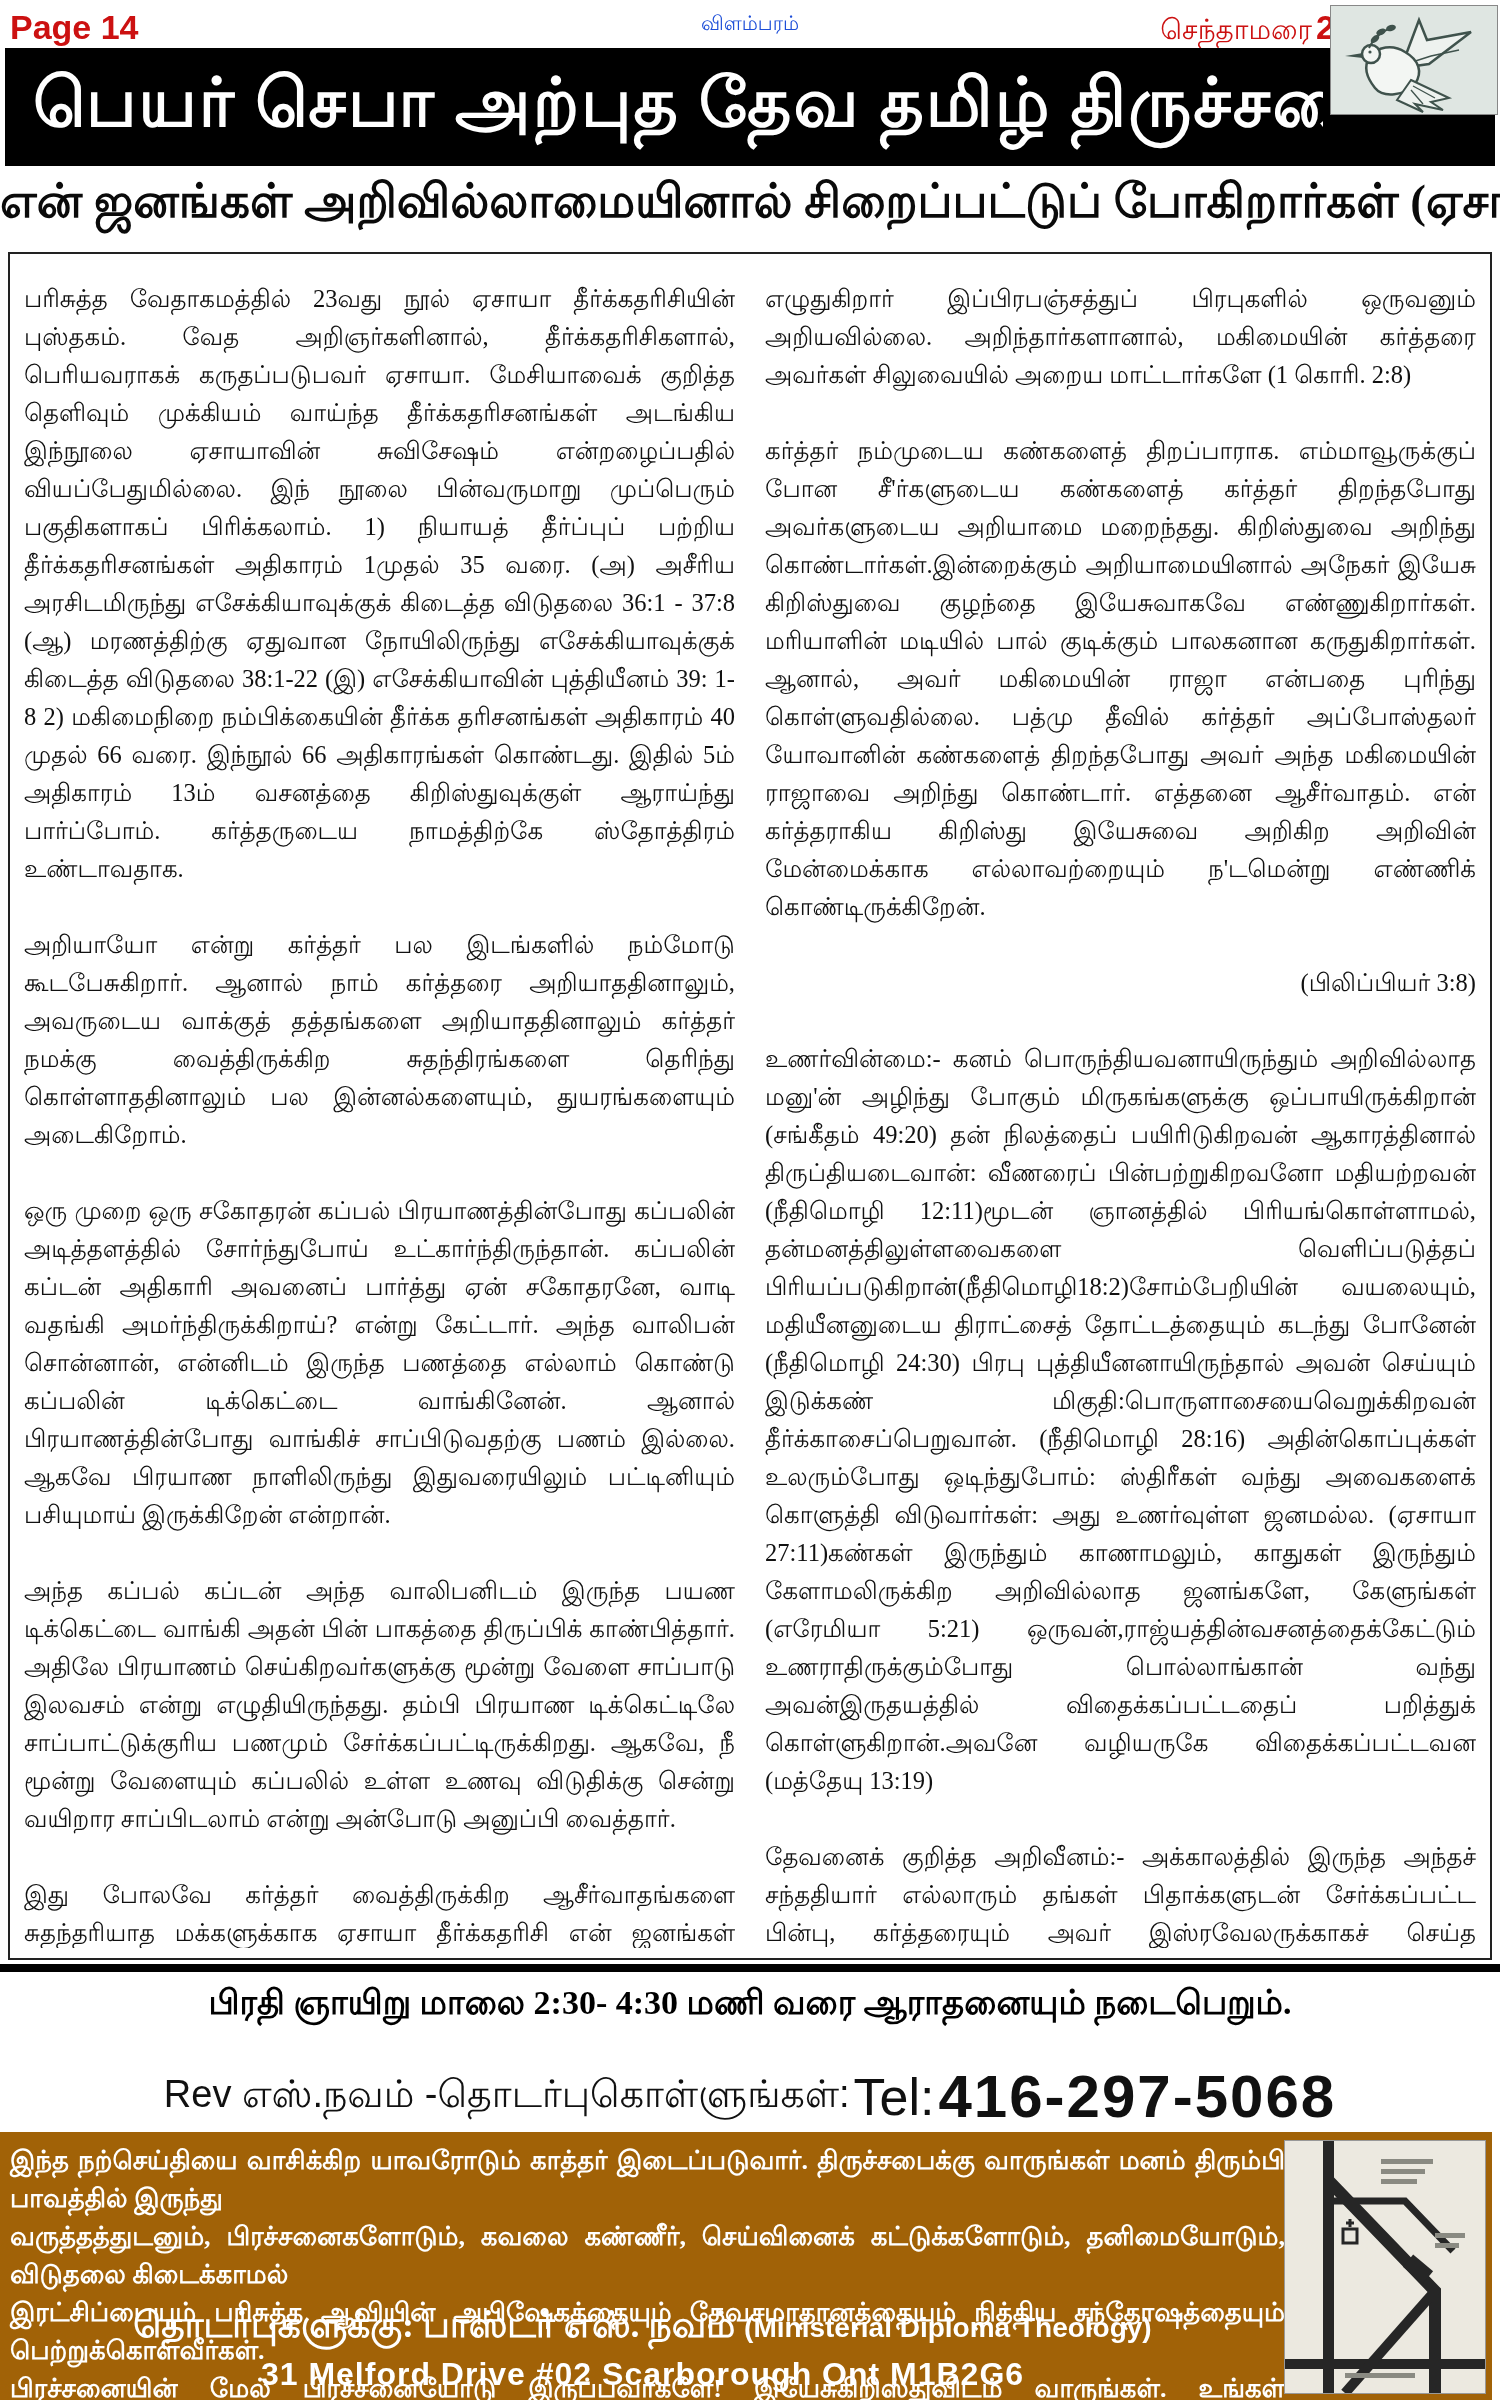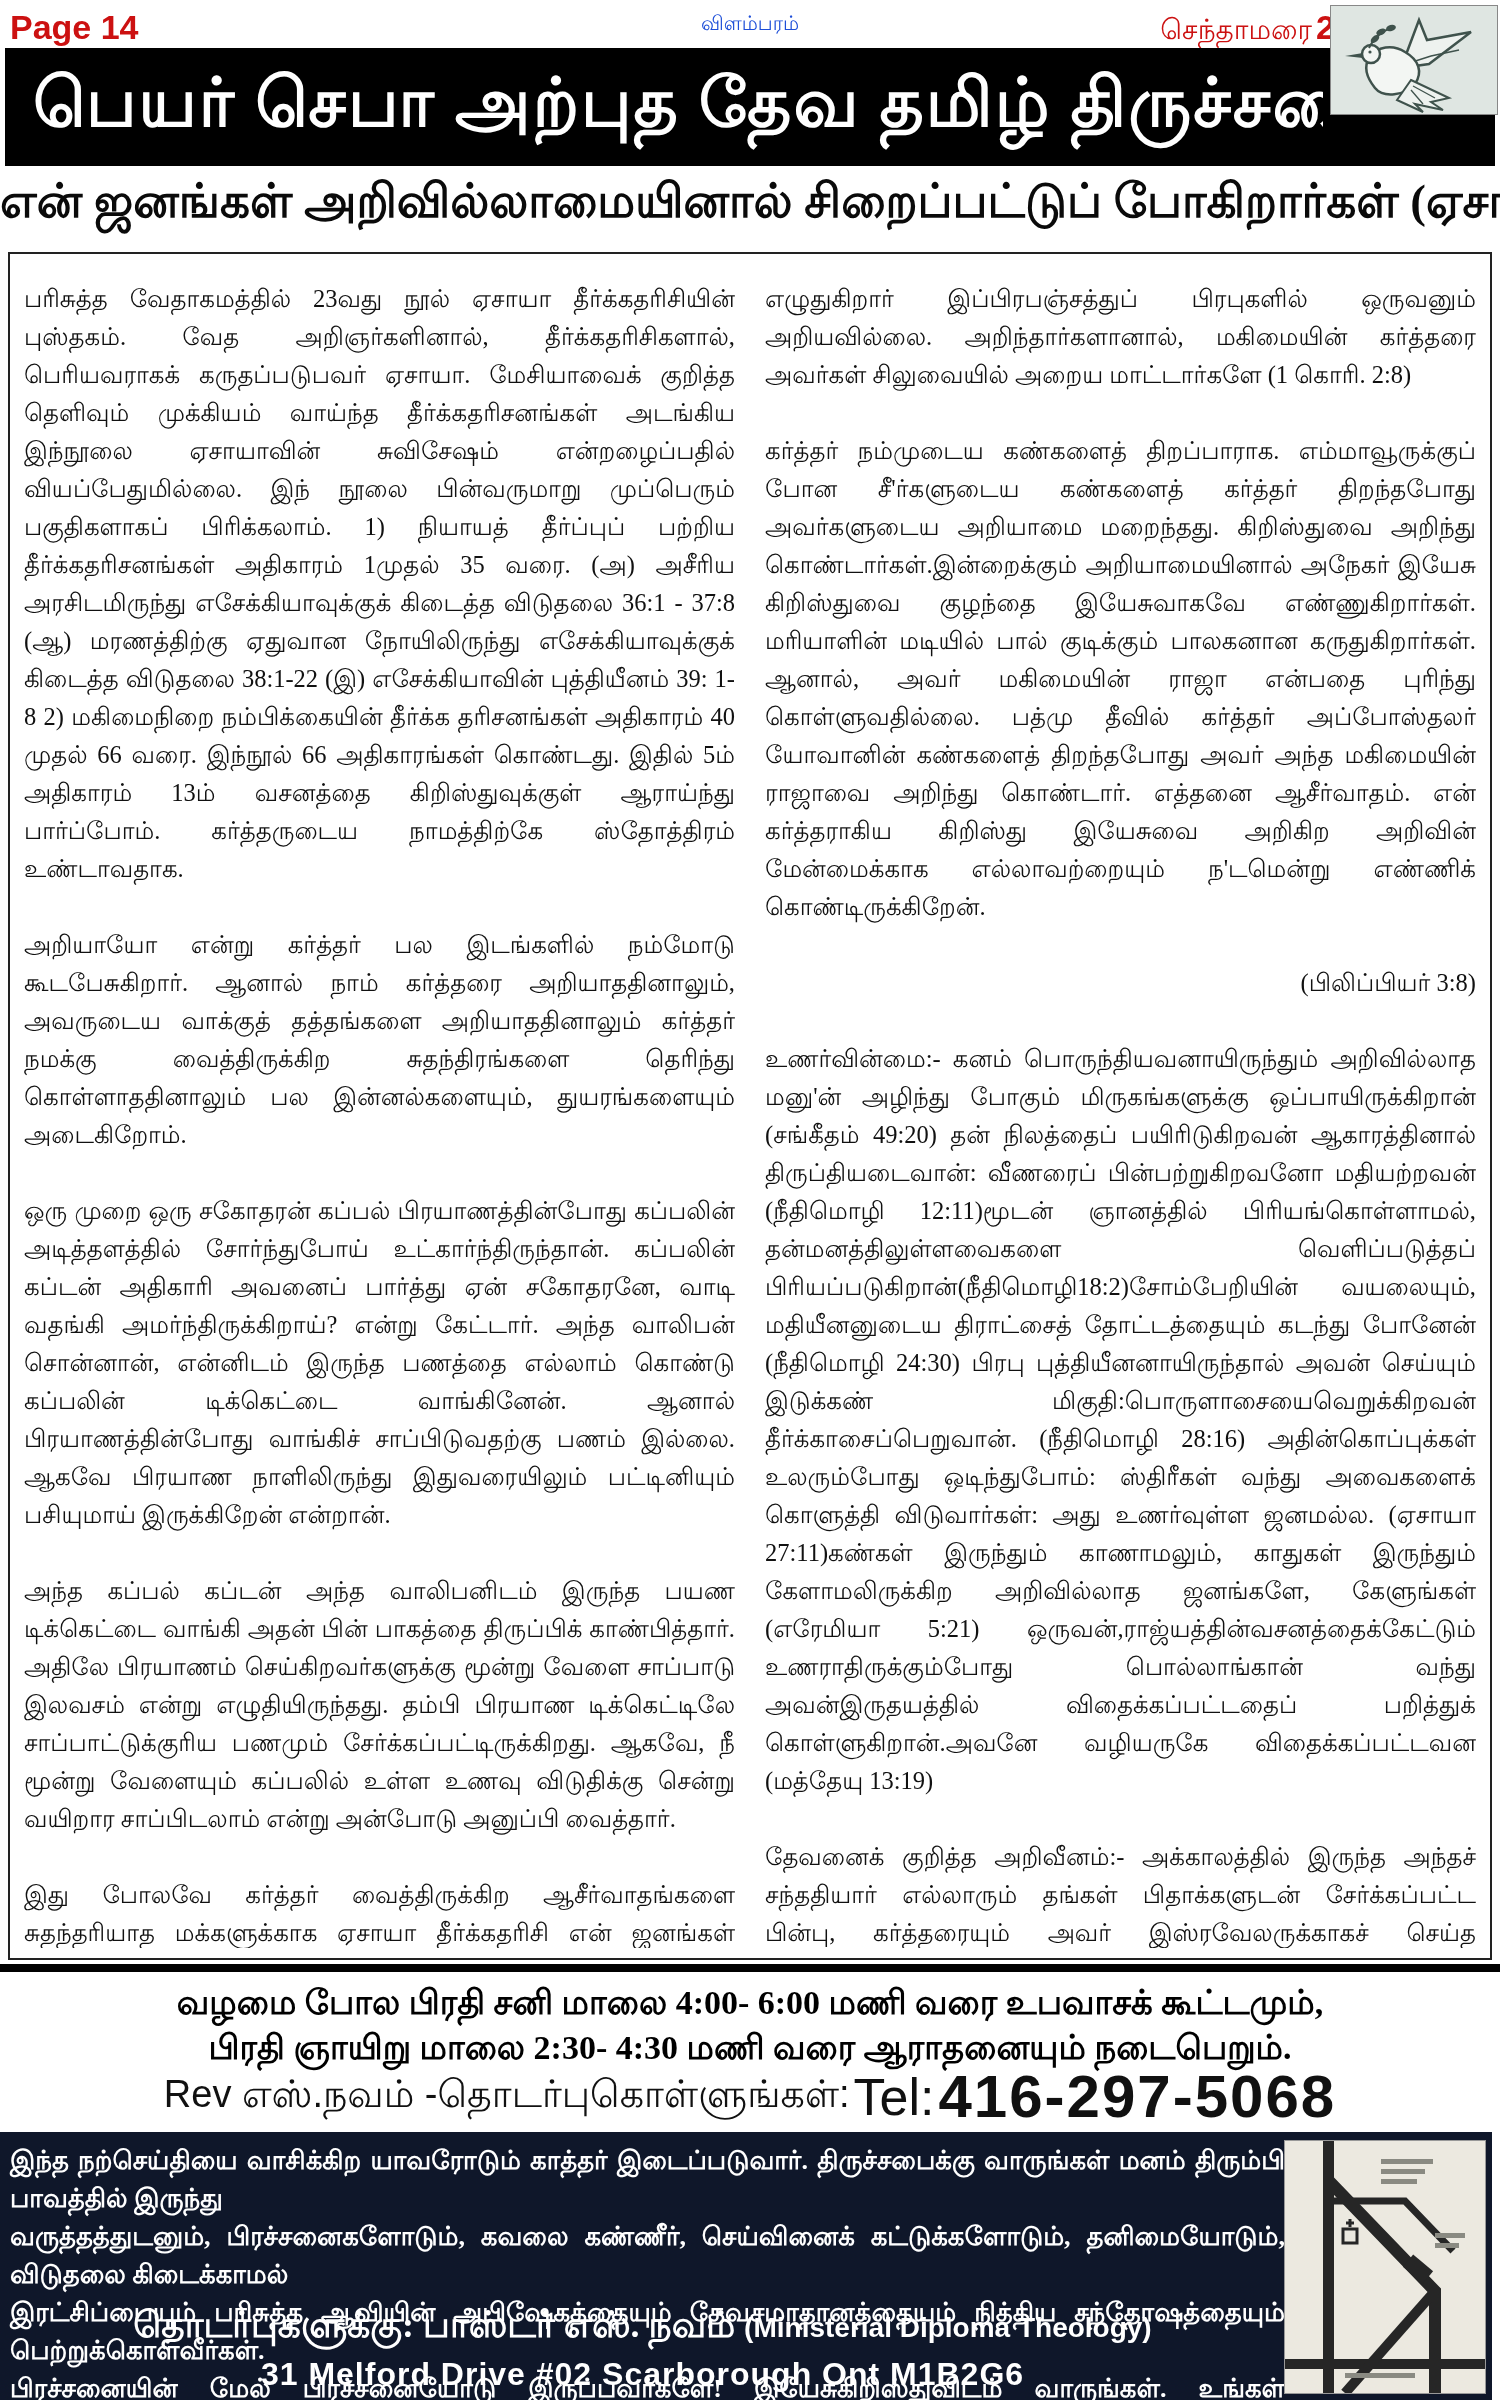--- a/index.html
+++ b/index.html
@@ -39,21 +39,21 @@
   .col .para:last-child{margin-bottom:0;}
   .thick-rule{position:absolute;top:1964px;left:0;right:0;height:8px;background:#000;}
   
   .schedule{position:absolute;top:1980px;left:0;right:0;text-align:center;
     font-size:34px;font-weight:bold;line-height:45px;color:#000;}
   .contact-row{position:absolute;top:2062px;left:0;right:0;height:66px;text-align:center;white-space:nowrap;}
   .contact-prefix{font-size:38px;font-family:"Liberation Sans",sans-serif;vertical-align:middle;text-align:center;}
   .tel-label{font-size:52px;font-family:"Liberation Sans",sans-serif;vertical-align:middle;}
   .tel-number{font-size:60px;font-family:"Liberation Sans",sans-serif;font-weight:bold;letter-spacing:2px;vertical-align:middle;}
   
-  .footer{position:absolute;top:2132px;left:0;right:8px;height:268px;background:#0f172a;color:#fff;}
+  .footer{position:absolute;top:2132px;left:0;right:8px;height:268px;background:#a16207;color:#fff;}
   .footer-text{position:absolute;left:10px;top:10px;width:1275px;font-size:26px;font-weight:bold;line-height:38px;}
   .footer-text .para{margin:0;text-align:justify;}
   .footer-contact{position:absolute;left:0;top:172px;width:1285px;text-align:center;white-space:nowrap;}
   .footer-contact .tamil{font-size:36px;font-weight:bold;}
   .footer-contact .eng{font-size:28px;font-weight:bold;font-family:"Liberation Sans",sans-serif;}
   .footer-address{position:absolute;left:0;top:224px;width:1285px;text-align:center;
     font-size:32px;font-weight:bold;font-family:Liberation Sans, sans-serif;letter-spacing:1px;}
   .map-box{position:absolute;right:6px;top:8px;width:200px;height:252px;background:#ece9e0;border:1px solid #999;}
   .map-box svg{width:100%;height:100%;}
 </style>
@@ -109,21 +109,20 @@
       <p class="para">எழுதுகிறார் இப்பிரபஞ்சத்துப் பிரபுகளில் ஒருவனும் அறியவில்லை. அறிந்தார்களானால், மகிமையின் கர்த்தரை அவர்கள் சிலுவையில் அறைய மாட்டார்களே (1 கொரி. 2:8)</p>
       <p class="para">கர்த்தர் நம்முடைய கண்களைத் திறப்பாராக. எம்மாவூருக்குப் போன சீ'ர்களுடைய கண்களைத் கர்த்தர் திறந்தபோது அவர்களுடைய அறியாமை மறைந்தது. கிறிஸ்துவை அறிந்து கொண்டார்கள்.இன்றைக்கும் அறியாமையினால் அநேகர் இயேசு கிறிஸ்துவை குழந்தை இயேசுவாகவே எண்ணுகிறார்கள். மரியாளின் மடியில் பால் குடிக்கும் பாலகனான கருதுகிறார்கள். ஆனால், அவர் மகிமையின் ராஜா என்பதை புரிந்து கொள்ளுவதில்லை. பத்மு தீவில் கர்த்தர் அப்போஸ்தலர் யோவானின் கண்களைத் திறந்தபோது அவர் அந்த மகிமையின் ராஜாவை அறிந்து கொண்டார். எத்தனை ஆசீர்வாதம். என் கர்த்தராகிய கிறிஸ்து இயேசுவை அறிகிற அறிவின் மேன்மைக்காக எல்லாவற்றையும் ந'டமென்று எண்ணிக் கொண்டிருக்கிறேன்.</p>
       <p class="para" style="text-align: right;">(பிலிப்பியர் 3:8)</p>
       <p class="para">உணர்வின்மை:- கனம் பொருந்தியவனாயிருந்தும் அறிவில்லாத மனு'ன் அழிந்து போகும் மிருகங்களுக்கு ஒப்பாயிருக்கிறான் (சங்கீதம் 49:20) தன் நிலத்தைப் பயிரிடுகிறவன் ஆகாரத்தினால் திருப்தியடைவான்: வீணரைப் பின்பற்றுகிறவனோ மதியற்றவன் (நீதிமொழி 12:11)மூடன் ஞானத்தில் பிரியங்கொள்ளாமல், தன்மனத்திலுள்ளவைகளை வெளிப்படுத்தப் பிரியப்படுகிறான்(நீதிமொழி18:2)சோம்பேறியின் வயலையும், மதியீனனுடைய திராட்சைத் தோட்டத்தையும் கடந்து போனேன் (நீதிமொழி 24:30) பிரபு புத்தியீனனாயிருந்தால் அவன் செய்யும் இடுக்கண் மிகுதி:பொருளாசையைவெறுக்கிறவன் தீர்க்காசைப்பெறுவான். (நீதிமொழி 28:16) அதின்கொப்புக்கள் உலரும்போது ஒடிந்துபோம்: ஸ்திரீகள் வந்து அவைகளைக் கொளுத்தி விடுவார்கள்: அது உணர்வுள்ள ஜனமல்ல. (ஏசாயா 27:11)கண்கள் இருந்தும் காணாமலும், காதுகள் இருந்தும் கேளாமலிருக்கிற அறிவில்லாத ஜனங்களே, கேளுங்கள் (எரேமியா 5:21) ஒருவன்,ராஜ்யத்தின்வசனத்தைக்கேட்டும் உணராதிருக்கும்போது பொல்லாங்கான் வந்து அவன்இருதயத்தில் விதைக்கப்பட்டதைப் பறித்துக் கொள்ளுகிறான்.அவனே வழியருகே விதைக்கப்பட்டவன (மத்தேயு 13:19)</p>
       <p class="para">தேவனைக் குறித்த அறிவீனம்:- அக்காலத்தில் இருந்த அந்தச் சந்ததியார் எல்லாரும் தங்கள் பிதாக்களுடன் சேர்க்கப்பட்ட பின்பு, கர்த்தரையும் அவர் இஸ்ரவேலருக்காகச் செய்த கிரியையும் அறியாத வேறொரு சந்ததி அவர்களுக்குப் பின் எழும்பிற்று (நியாயாதிபதி 2:10) என் ஜனங்களோ மதியற்றவர்கள். என்னை அவர்கள் அறியாதிருக்கிறார்கள்: அவர்கள் பைத்தியமுள்ள பிள்ளைகள்: அவர்களுக்கு உணர்வே இல்லை. பொல்லாப்புச் செய்ய அவர்கள் அறிவாளிகள், நன்மை செய்யவோ அவர்கள் அறிவில்லாதவர்கள் (எரேமியா4:22). ஆலயத்திலுள்ள நாரை முதலாய்த் தன் வேலையை அறியும், காட்டுப் புறாவும், கொக்கும், தகைவிலான் குருவியும் தங்கள் வருத்தக் காலத்தை அறியும். என் ஜனங்களோ கர்த்தரின் நியாயத்தை அறியார்கள் என்று கர்த்தர் உரைக்கிறார்என்று சொல்(எரேமியா8:7)அவர்கள்பொய்யைப் பிரயோகிக்கத் தங்கள் நாவாகிய வில்லை வளைக்கிறார்கள். அவர்கள் இந்தத் தேசத்திலே பலத்துக் கொள்வது சத்தியத்துக்காக அல்ல: பொல்லாப்பிலிருந்து பொல்லாப்புக்கு நடந்தேறுகிறார்கள்: என்னையோ அறியாதிருக்கிறார்கள என்று கர்த்தர் சொல்லுகிறார் (எரேமியா 9:3) அவர்கள் என்னைஅனுப்பினவரைஅறியாதபடியினால் என்நாமத்தினி மித்தமே இவைகளையெல்லாம் உங்களுக்குச் செய்வார்கள (யோவான் 15:21) அவர்கள் பிதாவையும் என்னையும் அறியாதபடியினால் இவைகளை உங்களுக்குச் செய்வார்கள (யோவான் 16:3) அறியப்படாத தேவனுக்கு என்று எழுதியிருக்கிற ஒரு பலிபீடத்தைக் கண்டேன். நீங்கள் அறியாமல் ஆராதிக்கிறஅவரையே நான்உங்களுக்கு அறிவிக்கிறேன் (அப்போஸ்தலர் 17:23)எப்போதும்கற்றாலும் ஒருபோதும் சத்தியத்தை அறிந்துஉணரா தவர் களாயிருக்கிற (2தீமோத்தேயு 3:7) அல்லேலூயா! அல்லேலூயா!</p>
     </div>
 </div>
 <div class="thick-rule"></div>
 
 <div class="schedule">
-  <div>வழமை போல பிரதி சனி மாலை 4:00- 6:00 மணி வரை உபவாசக் கூட்டமும்,</div>
   <div>பிரதி ஞாயிறு மாலை 2:30- 4:30 மணி வரை ஆராதனையும் நடைபெறும்.</div>
 </div>
 
 <div class="contact-row">
   <span class="contact-prefix">Rev எஸ்.நவம் -தொடர்புகொள்ளுங்கள்:</span>
   <span class="tel-label">Tel:</span>
   <span class="tel-number">416-297-5068</span>
 </div>
 
 <div class="footer">

